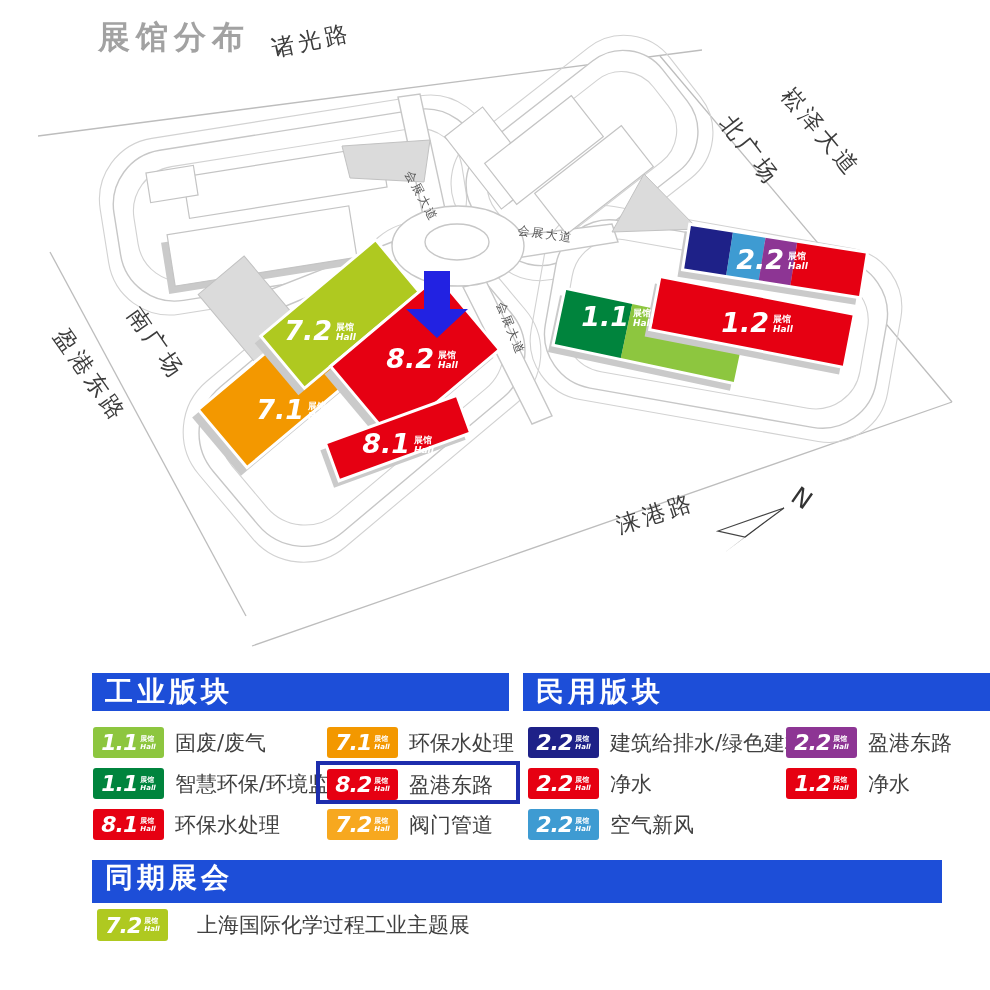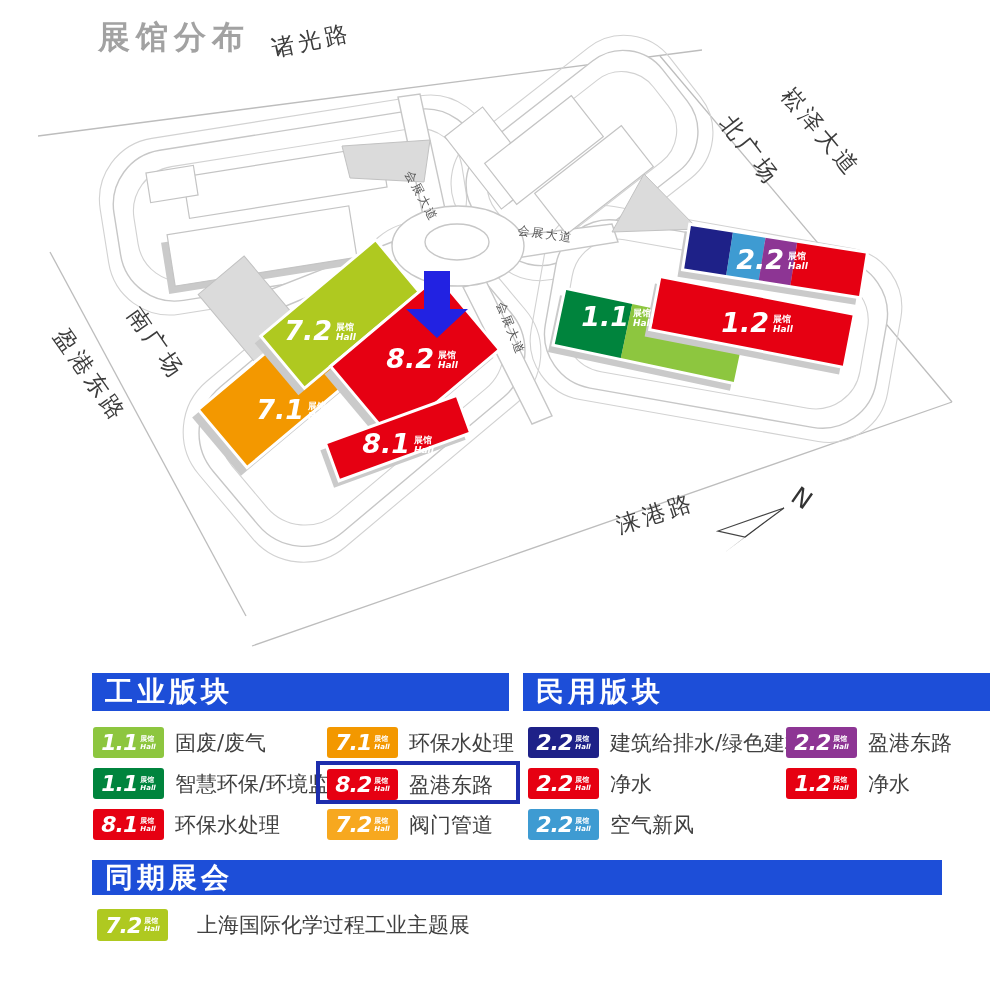--- a/index.html
+++ b/index.html
@@ -325,21 +325,21 @@
     <span class="hall-badge" style="background: rgb(230, 0, 18);">
       <span class="num">1.2</span>
       <span class="sub">
           <span class="zh">展馆</span>
           <span class="en">Hall</span>
         </span>
     </span>
     <span class="row-label">净水</span>
   </div>
 
-  <div class="section-header" style="left:92px;top:860px;width:850px;height:35px;line-height:35px;">同期展会</div>
+  <div class="section-header" style="left:92px;top:860px;width:850px;height:43px;line-height:35px;">同期展会</div>
   <div class="legend-row" style="left:97px;top:909px;">
     <span class="hall-badge badge-tall" style="background: rgb(175, 201, 32);">
       <span class="num">7.2</span>
       <span class="sub">
           <span class="zh">展馆</span>
           <span class="en">Hall</span>
         </span>
     </span>
     <span class="row-label" style="margin-left:18px;">上海国际化学过程工业主题展</span>
   </div>

